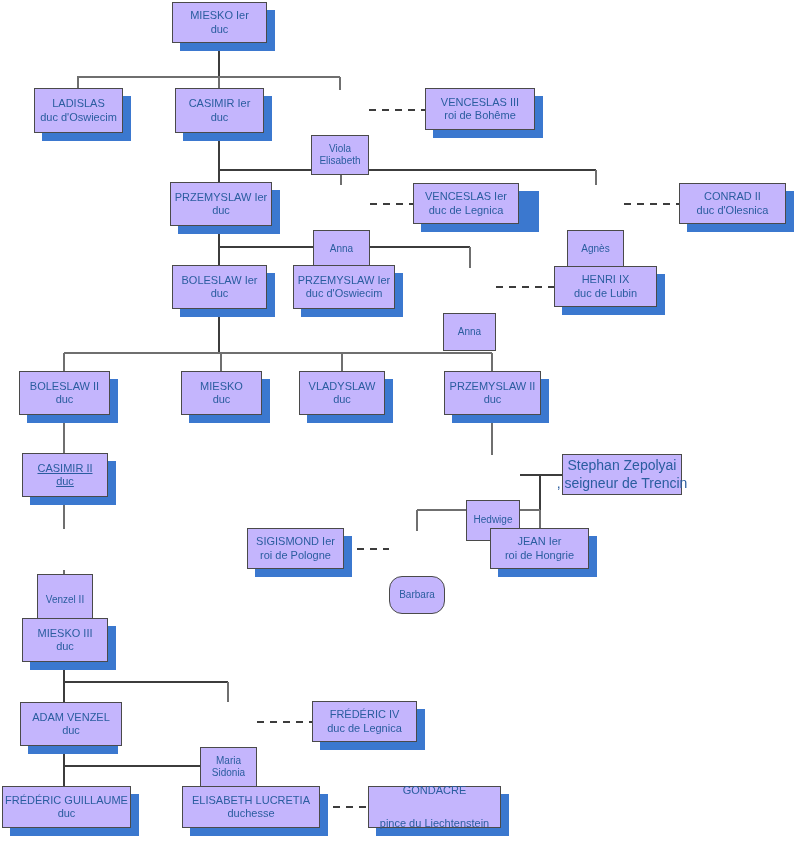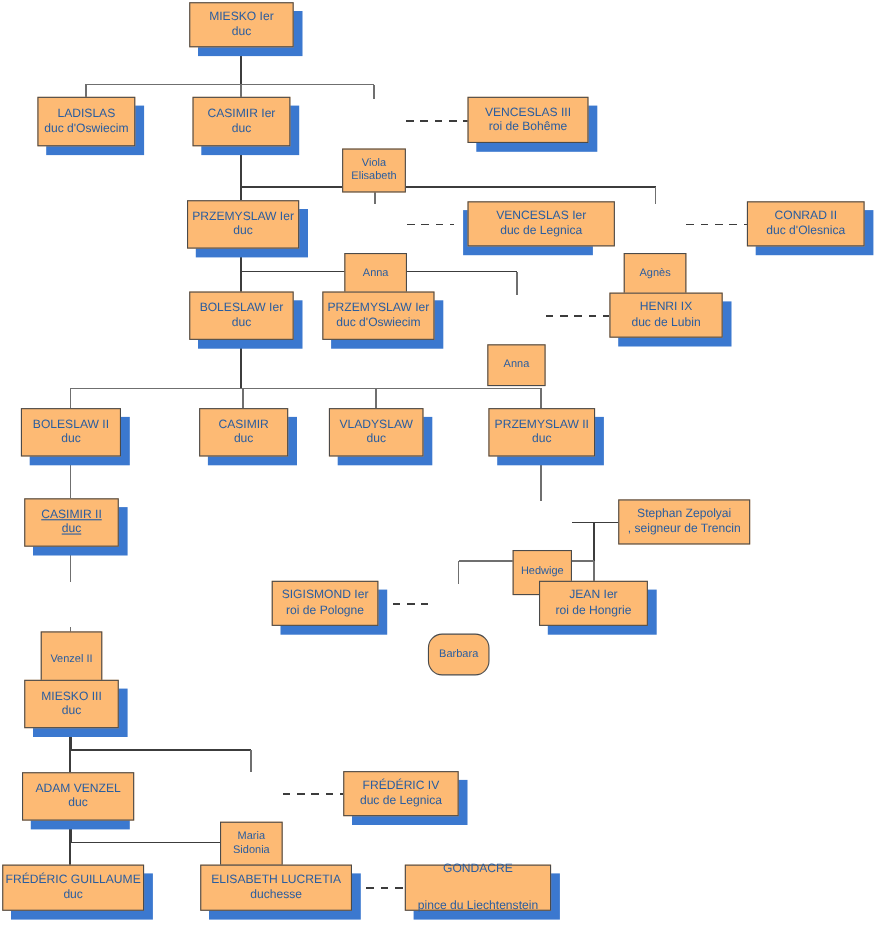--- a/index.html
+++ b/index.html
@@ -2,30 +2,30 @@
 <html><head>
 <meta charset="utf-8">
 <style>
   html,body{margin:0;padding:0;background:#ffffff;}
   body{font-family:"Liberation Sans","DejaVu Sans",sans-serif;}
   #canvas{position:relative;width:798px;height:842px;overflow:hidden;background:#ffffff;}
 
   
   #lines{position:absolute;left:0;top:0;width:798px;height:842px;}
 
-  .node{position:absolute;box-sizing:border-box;background:#fdba74;
+  .node{position:absolute;box-sizing:border-box;background:#c4b5fd;
         border:1.5px solid #4a4a4a;color:#2a5d9f;
         display:flex;flex-direction:column;align-items:center;justify-content:center;
         text-align:right;line-height:1.22;z-index:5;}
   .node .l1,.node .l2{display:block;white-space:nowrap;}
   .shadow{position:absolute;background:#3b78cf;z-index:2;}
 
   .fs11{font-size:11px;}
   .fs10{font-size:10px;margin-top:45px;}
-  .fs9{font-size:11px;}
+  .fs9{font-size:14px;}
 </style>
 </head>
 <body>
 
 <div id="canvas">
 
   <svg id="lines" viewBox="0 0 798 842">
     <g fill="none" stroke="#3c3c3c" stroke-width="1.6" shape-rendering="crispEdges">
 
       <path d="M219,43 L219,77" stroke-width="2.2"></path>
@@ -113,21 +113,21 @@
       </div>
       <div class="shadow" style="left: 178px; top: 190px; width: 102px; height: 44px;"></div>
       <div class="node fs11" style="left: 170px; top: 182px; width: 102px; height: 44px;">
         <span class="l1">PRZEMYSLAW Ier</span>
         <span class="l2">duc</span>
       </div>
       <div class="node fs10" style="left: 313px; top: 185px; width: 57px; height: 38px;">
         <span class="l1">Anna</span>
       </div>
       <div class="shadow" style="left: 421px; top: 191px; width: 118px; height: 41px;"></div>
-      <div class="node fs11" style="left: 413px; top: 183px; width: 134px; height: 41px; margin-left: 12px;">
+      <div class="node fs11" style="left: 413px; top: 183px; width: 106px; height: 41px;">
         <span class="l1">VENCESLAS Ier</span>
         <span class="l2">duc de Legnica</span>
       </div>
       <div class="node fs10" style="left: 567px; top: 185px; width: 57px; height: 38px;">
         <span class="l1">Agnès</span>
       </div>
       <div class="shadow" style="left: 687px; top: 191px; width: 107px; height: 41px;"></div>
       <div class="node fs11" style="left: 679px; top: 183px; width: 107px; height: 41px;">
         <span class="l1">CONRAD II</span>
         <span class="l2">duc d'Olesnica</span>
@@ -150,21 +150,21 @@
         <span class="l1">HENRI IX</span>
         <span class="l2">duc de Lubin</span>
       </div>
       <div class="shadow" style="left: 27px; top: 379px; width: 91px; height: 44px;"></div>
       <div class="node fs11" style="left: 19px; top: 371px; width: 91px; height: 44px;">
         <span class="l1">BOLESLAW II</span>
         <span class="l2">duc</span>
       </div>
       <div class="shadow" style="left: 189px; top: 379px; width: 81px; height: 44px;"></div>
       <div class="node fs11" style="left: 181px; top: 371px; width: 81px; height: 44px;">
-        <span class="l1">CASIMIR</span>
+        <span class="l1">MIESKO</span>
         <span class="l2">duc</span>
       </div>
       <div class="shadow" style="left: 307px; top: 379px; width: 86px; height: 44px;"></div>
       <div class="node fs11" style="left: 299px; top: 371px; width: 86px; height: 44px;">
         <span class="l1">VLADYSLAW</span>
         <span class="l2">duc</span>
       </div>
       <div class="shadow" style="left: 452px; top: 379px; width: 97px; height: 44px;"></div>
       <div class="node fs11" style="left: 444px; top: 371px; width: 97px; height: 44px;">
         <span class="l1">PRZEMYSLAW II</span>

